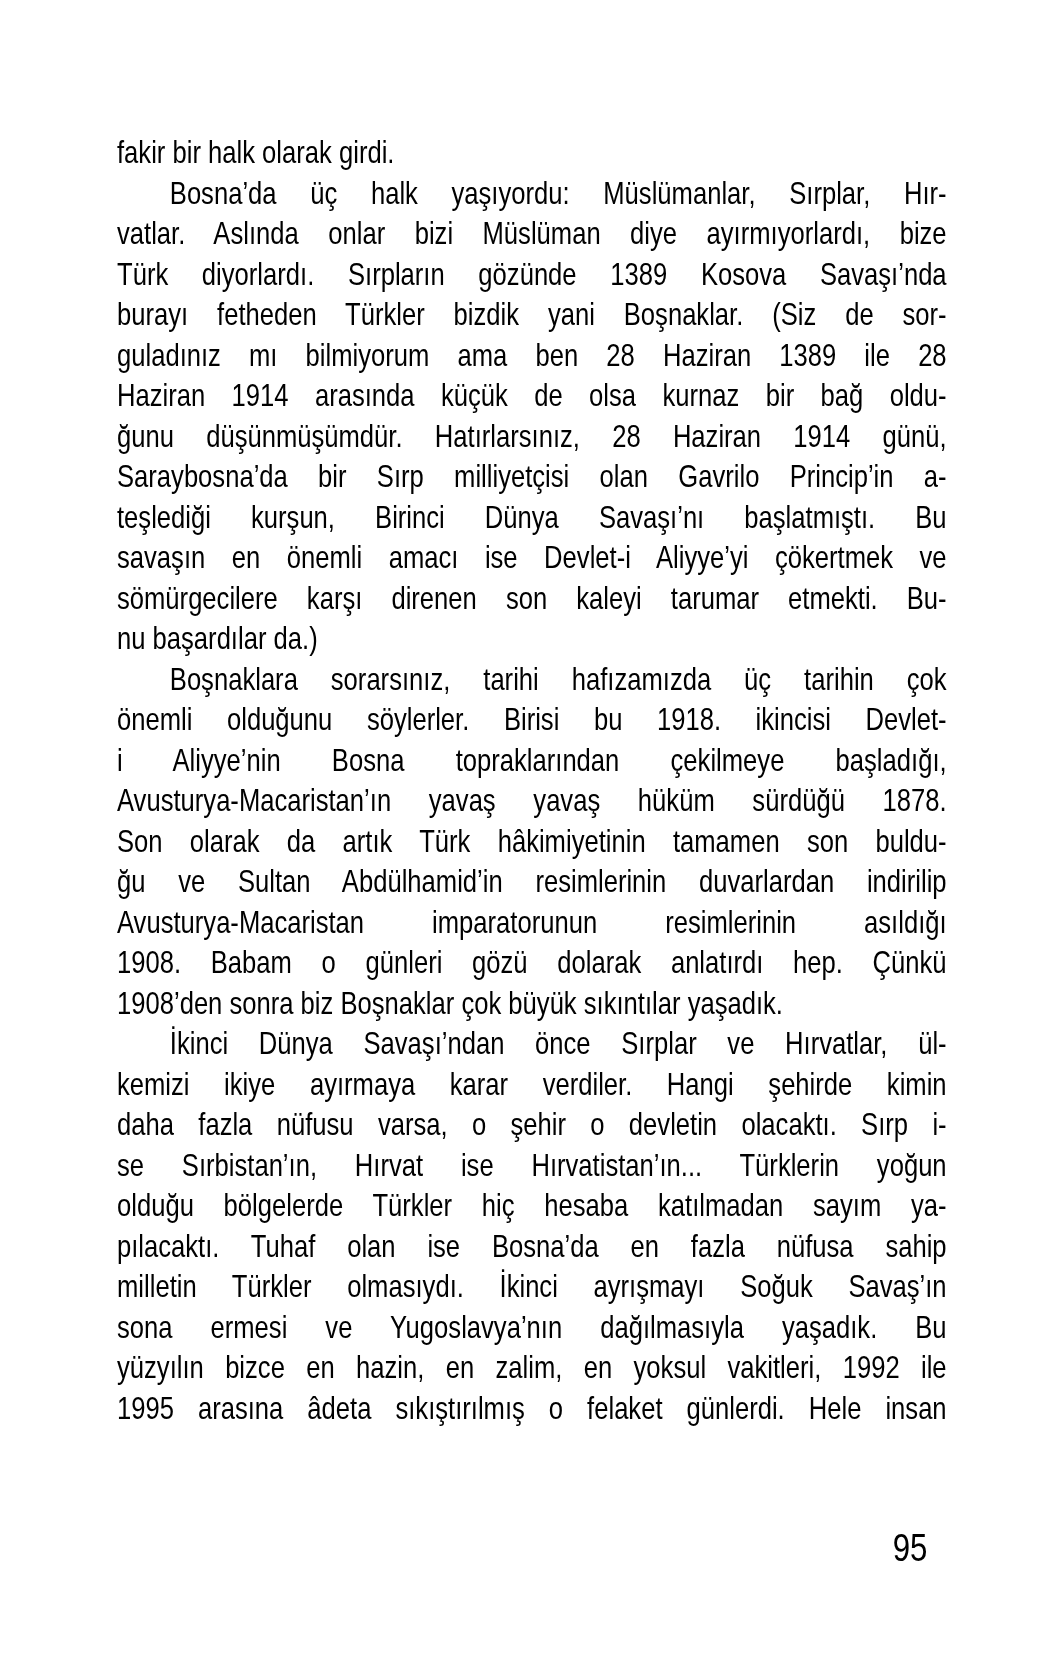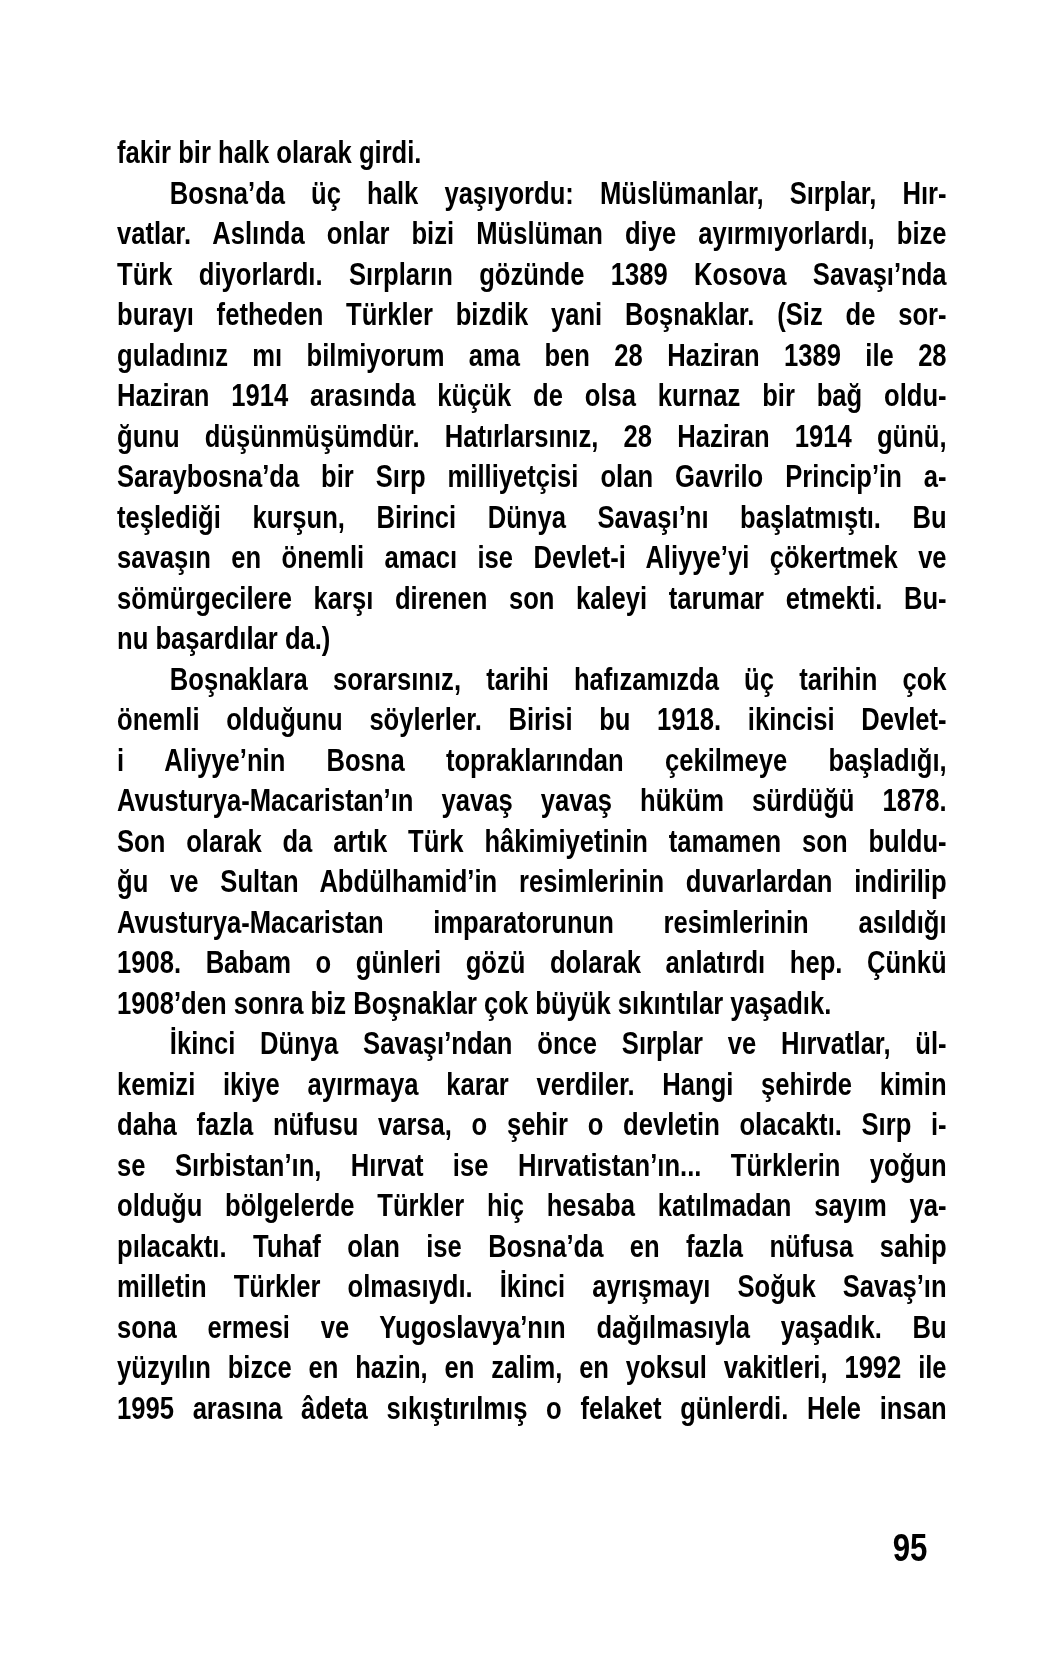--- a/index.html
+++ b/index.html
@@ -8,21 +8,20 @@
     width:1063px; height:1654px;
     background:var(--paper);
     font-family:"Liberation Sans", sans-serif;
     color:var(--ink);
     position:relative;
     overflow:hidden;
   }
   .page {
     position:absolute; inset:0;
     background:var(--paper);
-    font-weight:bold;
   }
   .text-block {
     position:absolute;
     left:117px; top:132px;
     width:1037px;
     transform:scaleX(0.8);
     transform-origin:0 0;
     font-size:32px;
     line-height:40.5px;
     letter-spacing:0;

